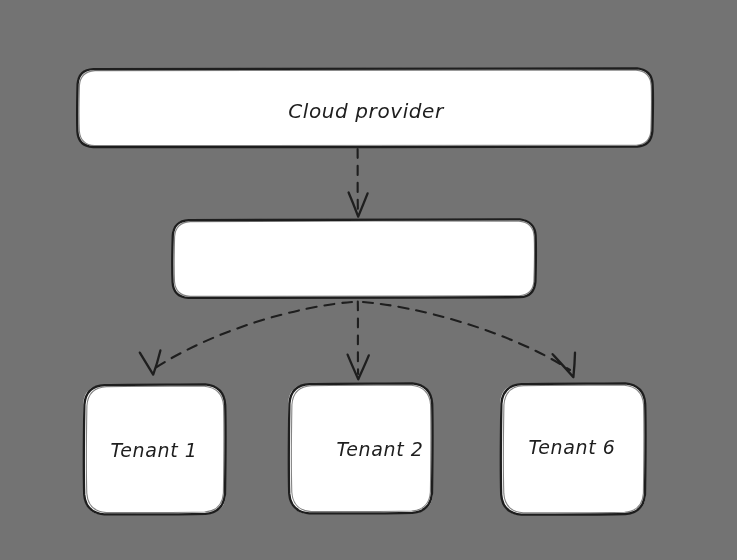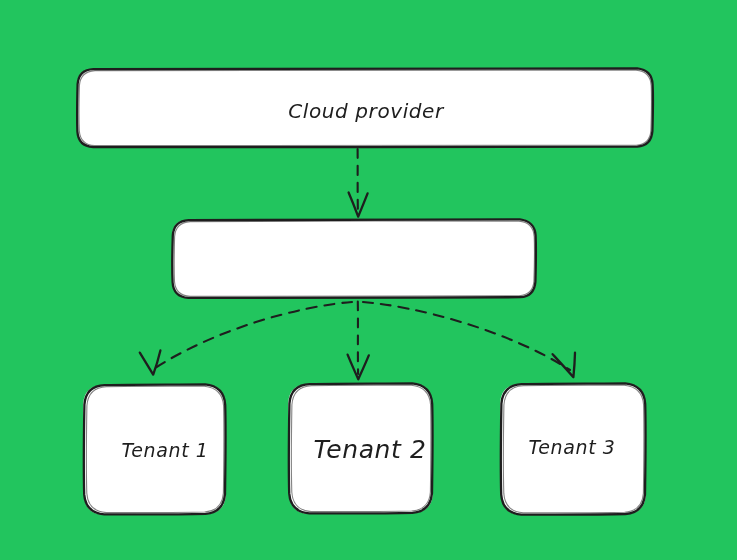--- a/index.html
+++ b/index.html
@@ -11,21 +11,21 @@
   body {
     width: 737px;
     height: 560px;
     overflow: hidden;
     font-family: "DejaVu Sans", sans-serif;
   }
   #diagram-canvas {
     position: relative;
     width: 737px;
     height: 560px;
-    background: #22c55e;
+    background: #737373;
   }
   #diagram-svg {
     position: absolute;
     left: 0;
     top: 0;
     width: 737px;
     height: 560px;
     display: block;
   }
   .node-label {
@@ -35,22 +35,22 @@
     font-size: 20px;
     letter-spacing: 0.6px;
     color: #1e1e1e;
     white-space: nowrap;
     transform: translate(-50%, -50%);
     pointer-events: none;
     font-style: italic;
   }
   .label-cloud-provider { left: 366px; top: 111px; font-size: 20px; }
   .label-msp-account    { left: 355px; top: 259px; font-size: 20px; }
-  .label-tenant-1       { left: 154px; top: 450px; font-size: 19px; margin-left: 11px; }
-  .label-tenant-2       { left: 370px; top: 449px; font-size: 25px; }
+  .label-tenant-1       { left: 154px; top: 450px; font-size: 19px; }
+  .label-tenant-2       { left: 380px; top: 449px; font-size: 19px; }
   .label-tenant-3       { left: 572px; top: 447px; font-size: 19px; }
   .box-hit {
     position: absolute;
     background: transparent;
     cursor: default;
   }
 </style>
 </head>
 <body>
 
@@ -185,21 +185,21 @@
 
   </svg>
 
   <div class="node-label label-cloud-provider">Cloud provider</div>
 
 
   <div class="node-label label-tenant-1">Tenant 1</div>
 
   <div class="node-label label-tenant-2">Tenant 2</div>
 
-  <div class="node-label label-tenant-3">Tenant 3</div>
+  <div class="node-label label-tenant-3">Tenant 6</div>
 
   <div class="box-hit" style="left:77px;  top:68px;  width:576px; height:79px;"></div>
   <div class="box-hit" style="left:172px; top:219px; width:363px; height:79px;"></div>
   <div class="box-hit" style="left:84px;  top:384px; width:141px; height:131px;"></div>
   <div class="box-hit" style="left:289px; top:383px; width:143px; height:131px;"></div>
   <div class="box-hit" style="left:501px; top:383px; width:144px; height:132px;"></div>
 
 </div>
 
 </body></html>

